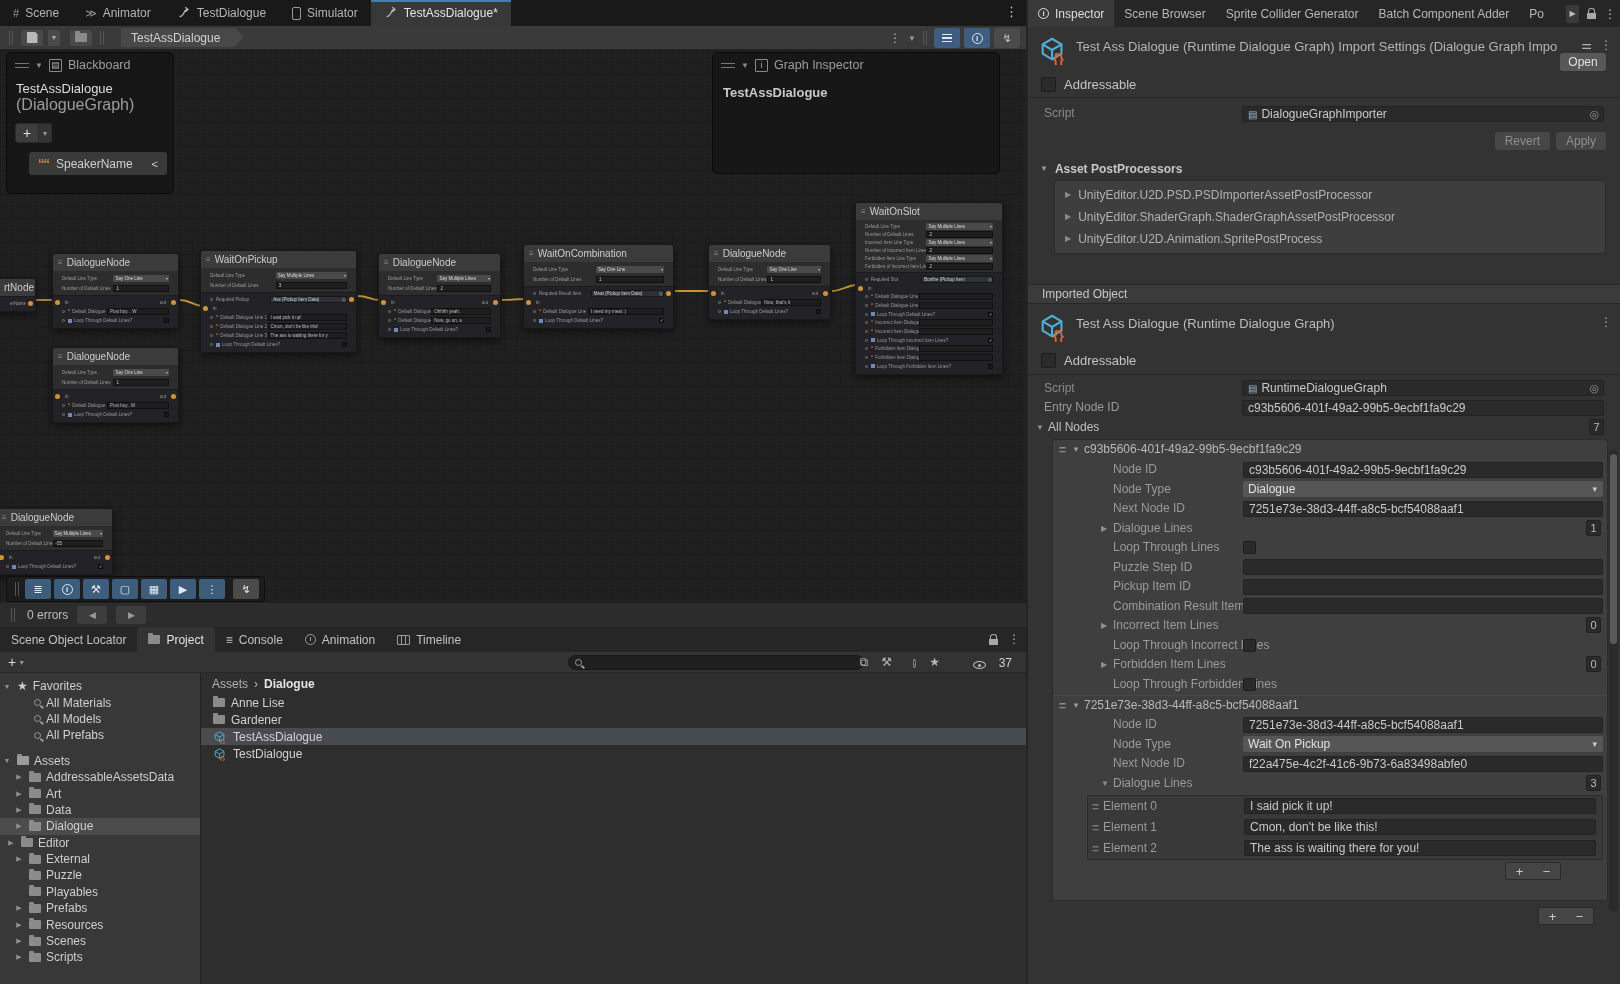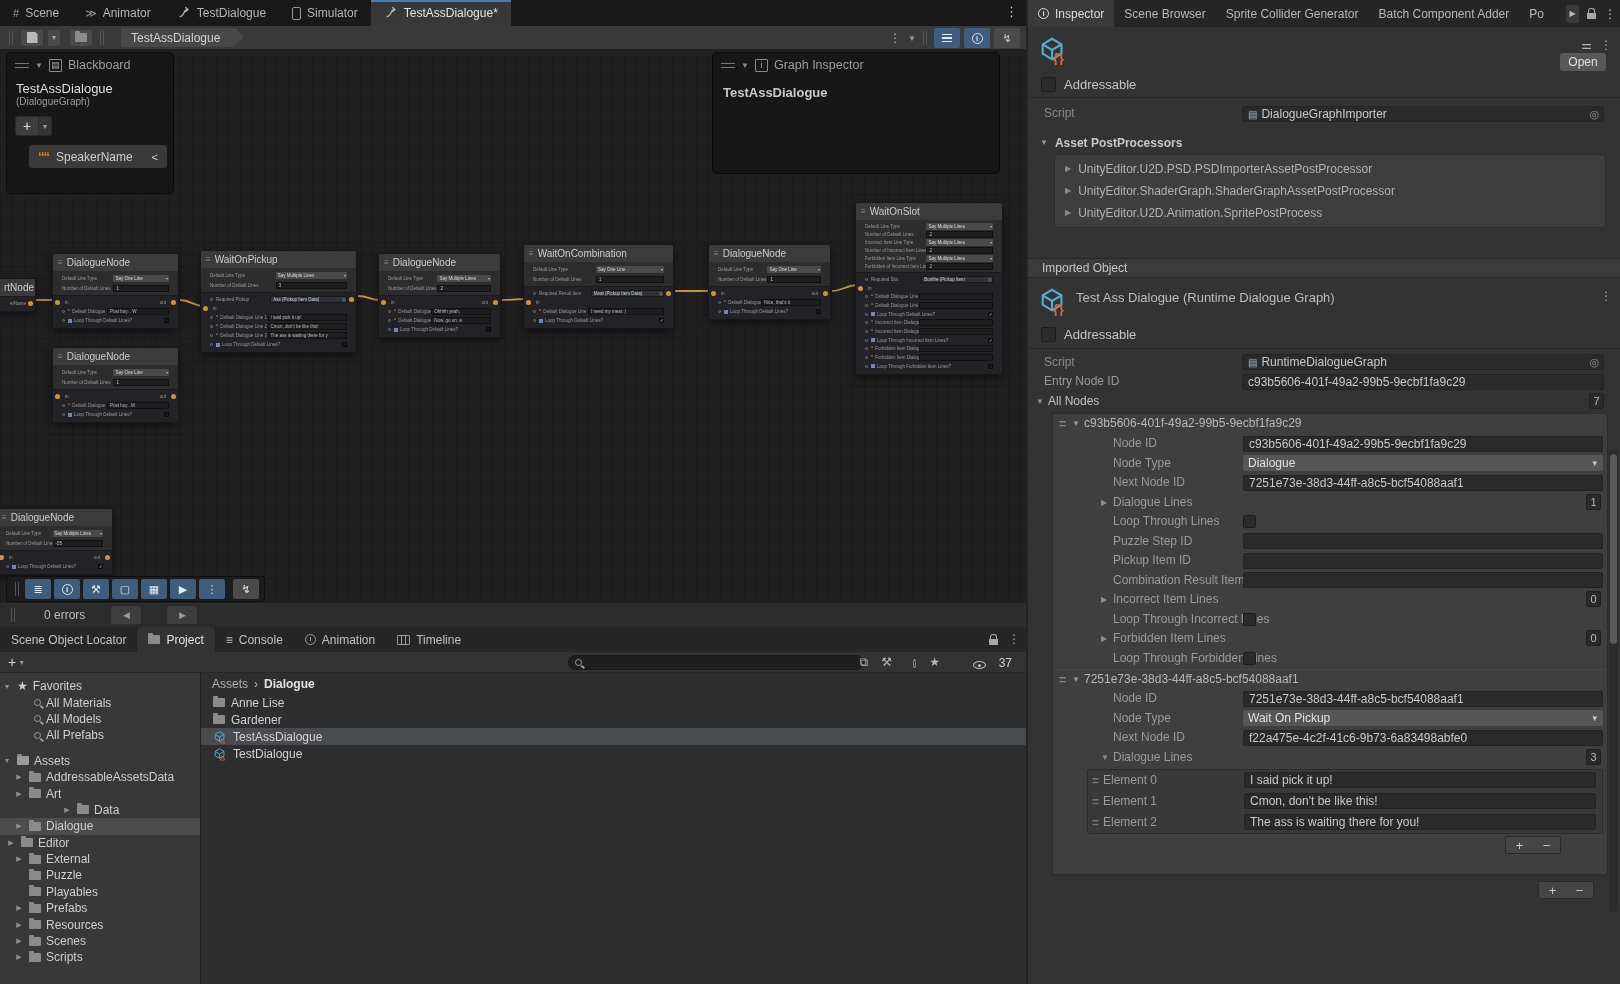--- a/index.html
+++ b/index.html
@@ -39,21 +39,21 @@
     background-size:12px 12px,12px 12px,144px 144px,144px 144px;}
   #edges{position:absolute;left:0;top:0;pointer-events:none;}
 
   
   .fpanel{position:absolute;background:rgba(23,23,23,.97);border:1px solid #0b0b0b;border-radius:5px;}
   .fp-head{height:24px;display:flex;align-items:center;gap:6px;padding:0 8px;color:#9d9d9d;font-size:12.5px;}
   .fp-handle{width:14px;height:5px;border-top:1px solid #777;border-bottom:1px solid #777;}
   .fp-arrow{font-size:8px;color:#8a8a8a;}
   .fp-ic{width:13px;height:13px;border:1px solid #8a8a8a;border-radius:1px;display:flex;align-items:center;justify-content:center;font-size:9px;color:#aaa;}
   .bb-name{padding:4px 9px 0;font-size:13px;color:#dedede;}
-  .bb-sub{padding:0 9px;font-size:10px;color:#9c9c9c;}
+  .bb-sub{padding:0 9px;font-size:16px;color:#9c9c9c;}
   .bb-addrow{display:flex;align-items:center;padding:9px 8px 0;}
   .bb-add{width:24px;height:20px;background:#3d3d3d;border:1px solid #2b2b2b;border-radius:3px 0 0 3px;color:#e0e0e0;font-size:14px;text-align:center;line-height:18px;}
   .bb-addc{width:13px;height:20px;background:#343434;border:1px solid #2b2b2b;border-left:none;border-radius:0 3px 3px 0;color:#999;font-size:7px;text-align:center;line-height:19px;}
   .bb-pill{margin:9px 6px 0 22px;height:23px;background:#3a3a3a;border-radius:3px;display:flex;align-items:center;padding:0 9px;color:#cfcfcf;font-size:12px;gap:7px;}
   .bb-q{color:#d08a2d;font-weight:bold;font-size:13px;letter-spacing:-1px;}
   .bb-pill .exp{margin-left:auto;color:#cfcfcf;font-size:11px;}
   .gi-name{padding:8px 10px;font-weight:bold;font-size:13px;color:#c9c9c9;}
 
   
   .gnode{position:absolute;background:#2d2d2d;border:1px solid #181818;border-radius:3px;
@@ -79,21 +79,21 @@
   .qic{color:#d08a2d;font-weight:bold;margin-right:2px;flex:none;}
   .lic{width:4px;height:4px;background:#7087b9;margin-right:2px;flex:none;}
   .gchk{width:5px;height:5px;background:#191919;border:1px solid #0c0c0c;margin-left:3px;flex:none;color:#d5d5d5;font-size:4.5px;line-height:4px;text-align:center;}
   .iolbl{color:#9b9b9b;margin:0 3px;}
 
   .gpill{position:absolute;left:6px;top:526px;height:26px;background:#1c1c1c;border:1px solid #0e0e0e;border-radius:3px;display:flex;align-items:center;padding:0 5px;gap:3px;}
   .gpill .pb{width:26px;height:20px;border-radius:2px;background:#3e5c7c;color:#e2eaf2;display:flex;align-items:center;justify-content:center;font-size:11px;}
   .gpill .pb.alt{background:#4a4a4a;margin-left:5px;}
   .ci{width:11px;height:11px;border:1px solid currentColor;border-radius:50%;font-size:8px;line-height:10px;text-align:center;font-weight:bold;}
 
-  .errors-bar{height:25px;background:#2c2c2c;border-top:1px solid #202020;display:flex;align-items:center;gap:26px;padding:0 8px;color:#bdbdbd;}
+  .errors-bar{height:25px;background:#2c2c2c;border-top:1px solid #202020;display:flex;align-items:center;gap:9px;padding:0 8px;color:#bdbdbd;}
   .navb{width:30px;height:18px;background:#3d3d3d;border-radius:2px;color:#9a9a9a;font-size:9px;display:flex;align-items:center;justify-content:center;}
 
   .btabs{height:25px;background:#262626;display:flex;align-items:stretch;position:relative;}
   .btab{display:flex;align-items:center;gap:6px;padding:0 11px;color:#c0c0c0;font-size:12px;}
   .btab.active{background:#333;border-radius:4px 4px 0 0;color:#e2e2e2;}
   .btabs-right{position:absolute;right:6px;top:5px;display:flex;gap:10px;align-items:center;color:#b5b5b5;}
 
   .ptool{height:21px;background:#333;position:relative;display:flex;align-items:center;border-bottom:1px solid #282828;}
   .plusb{margin-left:8px;color:#d8d8d8;font-size:14px;display:flex;align-items:center;gap:2px;}
   .plusb .c{font-size:7px;color:#999;}
@@ -797,21 +797,21 @@
           <div class="trow" style="padding-left: 14px;">
             <span class="tarr">▶</span>
             <span class="i-folder"></span>
             <span>AddressableAssetsData</span>
           </div>
           <div class="trow" style="padding-left: 14px;">
             <span class="tarr">▶</span>
             <span class="i-folder"></span>
             <span>Art</span>
           </div>
-          <div class="trow" style="padding-left: 14px; margin-left: 48px;">
+          <div class="trow" style="padding-left: 14px;">
             <span class="tarr">▶</span>
             <span class="i-folder"></span>
             <span>Data</span>
           </div>
           <div class="trow sel" style="padding-left: 14px;">
             <span class="tarr">▶</span>
             <span class="i-folder"></span>
             <span>Dialogue</span>
           </div>
           <div class="trow" style="padding-left: 6px;">
@@ -909,34 +909,39 @@
           <span class="arrbtn">▶</span>
           <span class="i-lock"></span>
           <span>⋮</span>
         </span>
       </div>
     <div id="insp-body">
         <div class="ihead">
           <svg width="30" height="30" style="position: absolute; left: 10px; top: 8px;">
             <use xlink:href="#icn-dgraph"></use>
           </svg>
+          <div class="ttl">Test Ass Dialogue (Runtime Dialogue Graph) Import Settings (Dialogue Graph Impo</div>
           <div class="hicons">
             <span>⚌</span>
             <span>⋮</span>
           </div>
           <div class="openb">Open</div>
         </div>
         <div class="addr">
           <span class="chk"></span>
           <span>Addressable</span>
         </div>
         <div class="divider"></div>
         <div class="irow top" style="margin-top: 6px;">
           <span class="lbl dis">Script</span>
           <div class="fld fobj"><span class="sic">▤</span>DialogueGraphImporter</div>
+        </div>
+        <div class="btnrow">
+          <span class="dbtn">Revert</span>
+          <span class="dbtn">Apply</span>
         </div>
         <div class="fold">
           <span class="a">▼</span>
           <span>Asset PostProcessors</span>
         </div>
         <div class="ppbox">
           <div class="pprow">
             <span class="a">▶</span>
             <span>UnityEditor.U2D.PSD.PSDImporterAssetPostProcessor</span>
           </div>

